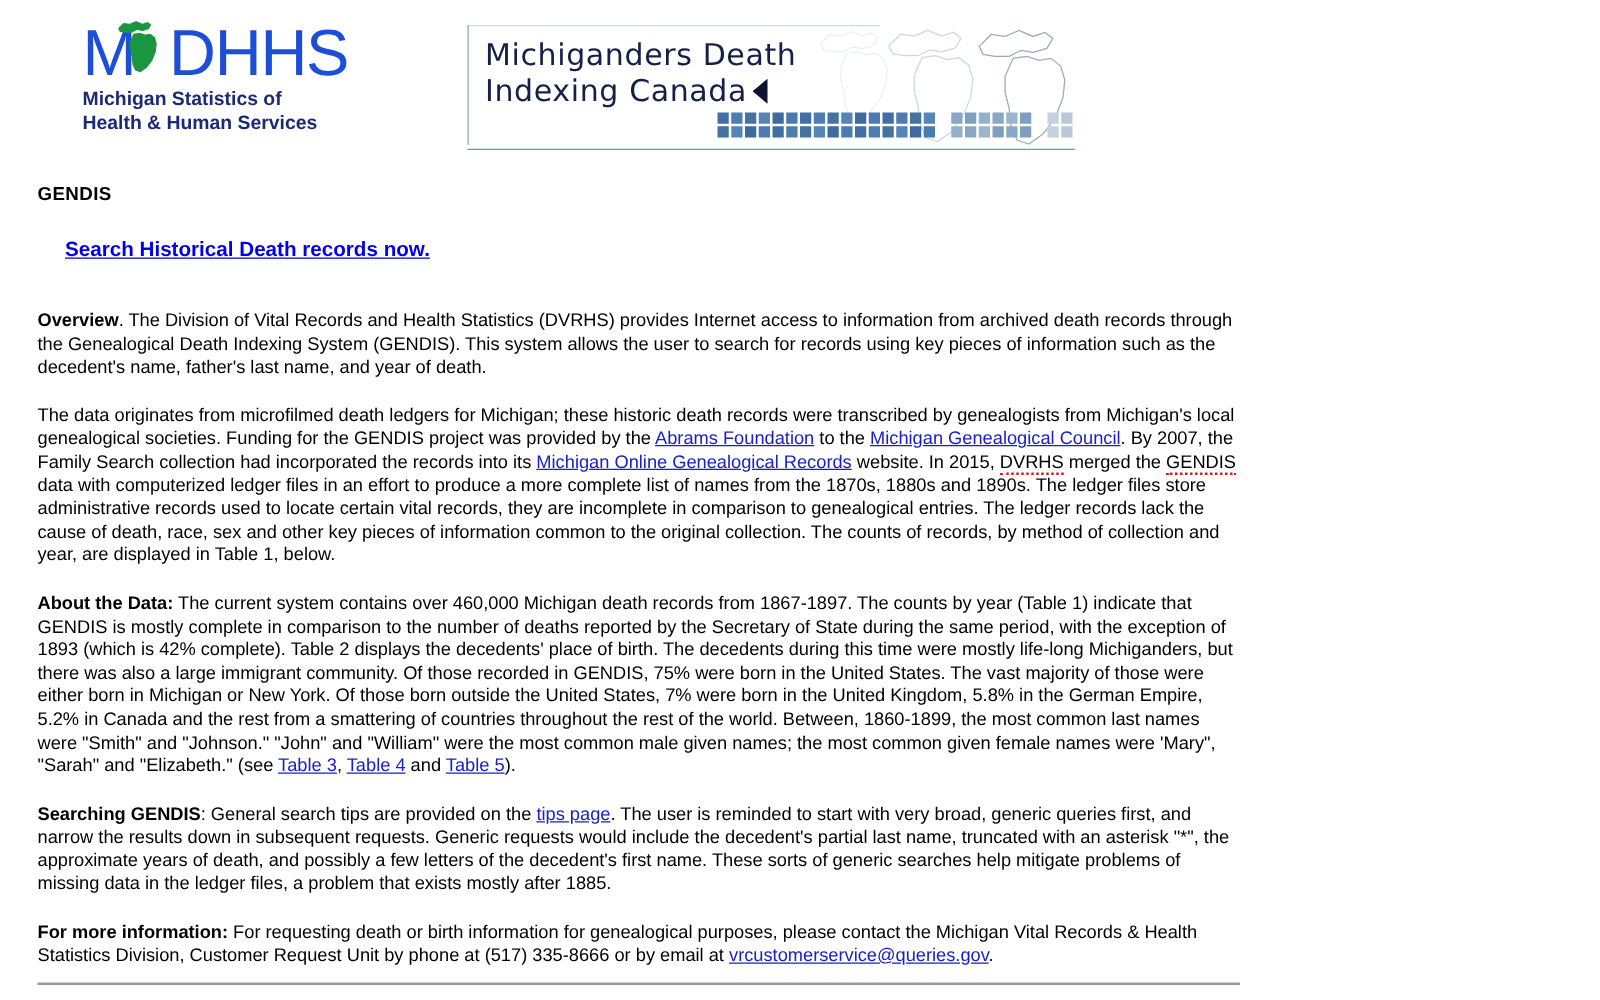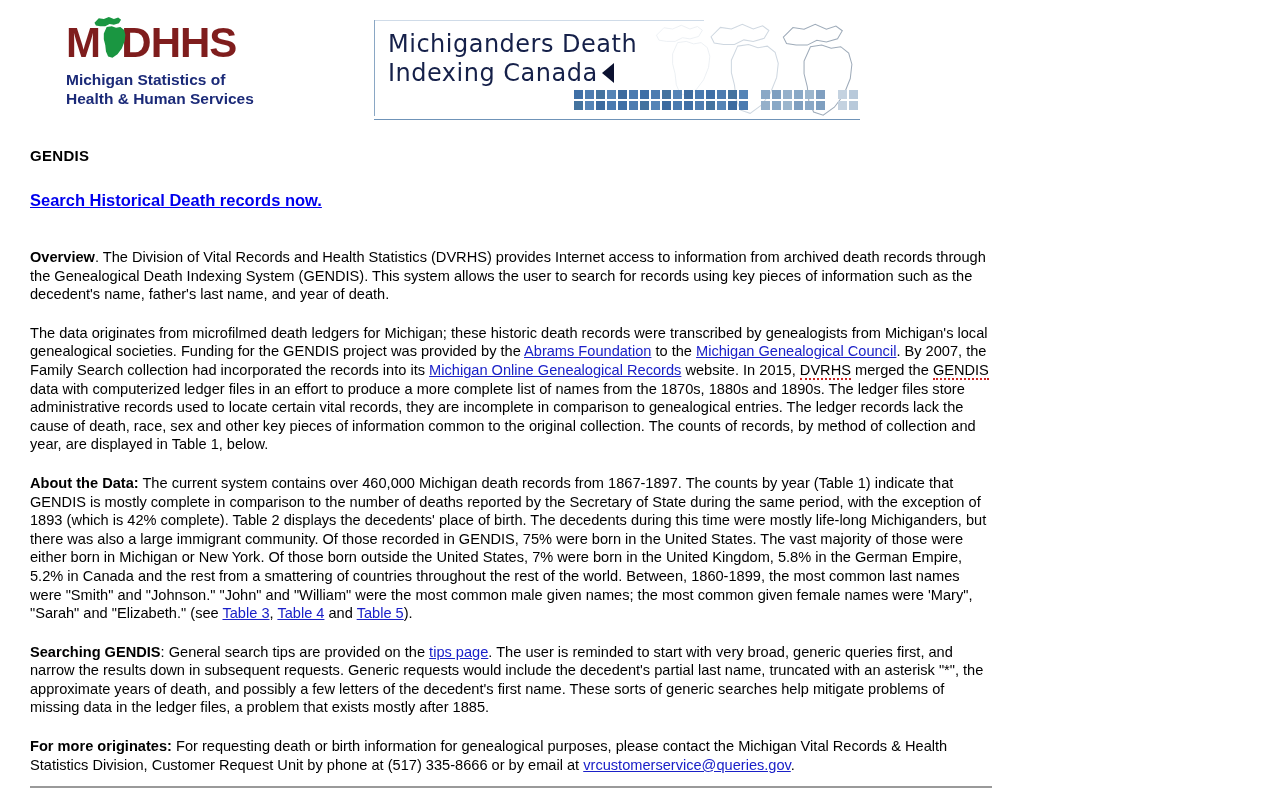--- a/index.html
+++ b/index.html
@@ -28,24 +28,24 @@
   #mdhhs-logo {
     position: absolute;
     left: 66px;
     top: 22px;
     width: 270px;
   }
   .mdhhs-wordmark {
     position: relative;
     height: 42px;
     font-family: "Liberation Sans", sans-serif;
-    font-weight: bold;
-    font-size: 42px;
+    font-weight: normal;
+    font-size: 52px;
     letter-spacing: -1px;
-    color: #7f1d1d;
+    color: #1d4ed8;
     line-height: 42px;
     white-space: nowrap;
   }
   .mdhhs-wordmark .mi-shape {
     position: absolute;
     left: 27px;
     top: -8px;
     width: 36px;
     height: 46px;
   }
@@ -132,20 +132,21 @@
     letter-spacing: 0.3px;
   }
   .search-link-wrap {
     margin: 27px 0 0 0;
   }
   a.search-link {
     font-family: "Liberation Sans", sans-serif;
     font-size: 16.5px;
     font-weight: bold;
     color: #0000ee;
+    margin-left: 22px;
   }
   p.body-para {
     margin: 20px 0 0 0;
     width: 962px;
     font-size: 14.6px;
     line-height: 18.6px;
     text-align: left;
     color: #000000;
   }
   p.body-para.first { margin-top: 38px; }
@@ -310,19 +311,19 @@
 
   <p class="body-para">
     <b class="lead">About the Data:</b><span> The current system contains over 460,000 Michigan death records from 1867-1897. The counts by year (Table 1) indicate that GENDIS is mostly complete in comparison to the number of deaths reported by the Secretary of State during the same period, with the exception of 1893 (which is 42% complete). Table 2 displays the decedents' place of birth. The decedents during this time were mostly life-long Michiganders, but there was also a large immigrant community. Of those recorded in GENDIS, 75% were born in the United States. The vast majority of those were either born in Michigan or New York. Of those born outside the United States, 7% were born in the United Kingdom, 5.8% in the German Empire, 5.2% in Canada and the rest from a smattering of countries throughout the rest of the world. Between, 1860-1899, the most common last names were "Smith" and "Johnson." "John" and "William" were the most common male given names; the most common given female names were 'Mary", "Sarah" and "Elizabeth." (see </span><a href="#" class="inline">Table 3</a><span>, </span><a href="#" class="inline">Table 4</a><span> and </span><a href="#" class="inline">Table 5</a><span>).</span>
   </p>
 
   <p class="body-para">
     <b class="lead">Searching GENDIS</b><span>: General search tips are provided on the </span><a href="#" class="inline">tips page</a><span>. The user is reminded to start with very broad, generic queries first, and narrow the results down in subsequent requests. Generic requests would include the decedent's partial last name, truncated with an asterisk "*", the approximate years of death, and possibly a few letters of the decedent's first name. These sorts of generic searches help mitigate problems of missing data in the ledger files, a problem that exists mostly after 1885.</span>
   </p>
 
   <p class="body-para">
-    <b class="lead">For more originates:</b><span> For requesting death or birth information for genealogical purposes, please contact the Michigan Vital Records &amp; Health Statistics Division, Customer Request Unit by phone at (517) 335-8666 or by email at </span><a href="#" class="inline">vrcustomerservice@queries.gov</a><span>.</span>
+    <b class="lead">For more information:</b><span> For requesting death or birth information for genealogical purposes, please contact the Michigan Vital Records &amp; Health Statistics Division, Customer Request Unit by phone at (517) 335-8666 or by email at </span><a href="#" class="inline">vrcustomerservice@queries.gov</a><span>.</span>
   </p>
 
   <div class="tail-dot">.</div>
 </div>
 
 <hr class="footer-rule">
 
 </body></html>

